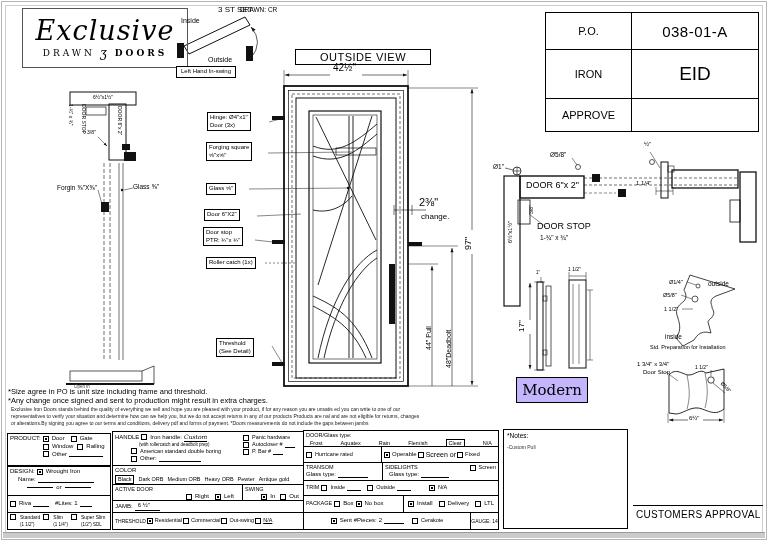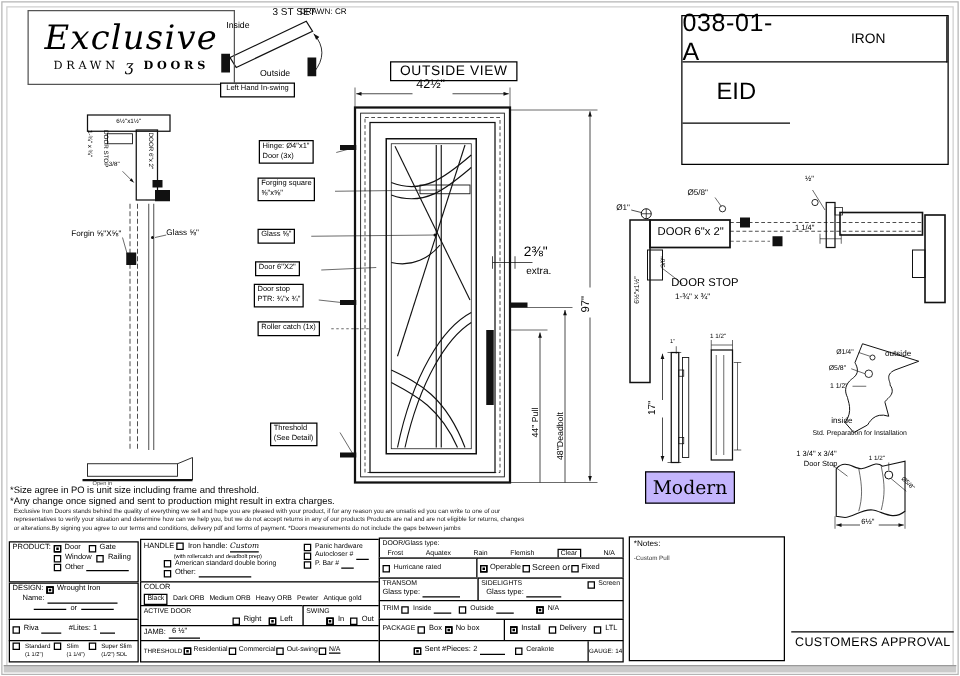--- a/index.html
+++ b/index.html
@@ -2,40 +2,40 @@
 <html><head>
 <meta charset="utf-8">
 <style>
   * { box-sizing: border-box; margin: 0; padding: 0; }
   body { background:#fff; font-family:"Liberation Sans", sans-serif; }
   .sheet { position:relative; width:768px; height:541px; background:#fff; overflow:hidden; color:#000; }
   svg.linework { position:absolute; left:0; top:0; z-index:1; }
   .t { position:absolute; white-space:nowrap; line-height:1.1; z-index:3; color:#000; }
   .f4{font-size:4.5px}.f5{font-size:5px}.f55{font-size:5.5px}.f6{font-size:6px}.f65{font-size:6.5px}
   .f7{font-size:7px}.f75{font-size:7.5px}.f8{font-size:8px}.f9{font-size:9px}.f10{font-size:10px}
-  .f11{font-size:11px}.f15{font-size:20px}.f19{font-size:19px}
+  .f11{font-size:11px}.f15{font-size:15px}.f19{font-size:19px}
   .rot90{transform:rotate(90deg);transform-origin:0 0}
   .rotn90{transform:rotate(-90deg);transform-origin:0 0}
   .rot45{transform:rotate(45deg);transform-origin:0 0}
   .lblbox { position:absolute; border:1px solid #000; background:#fff; padding:1px 2px; font-size:6px; line-height:1.25; z-index:3; white-space:nowrap;}
   .frm { position:absolute; border:1px solid #000; background:#fff; font-size:6px; line-height:1.3; padding:1px 2px; z-index:4; }
   .row { display:flex; align-items:center; gap:2px; }
   .cb { display:inline-block; width:6px; height:6px; border:1px solid #000; background:#fff; flex:none; margin-right:1px; }
   .cb.on { background:#000; box-shadow:inset 0 0 0 1px #fff; }
   .ul { display:inline-block; border-bottom:1px solid #000; height:6px; }
   .sel { border:1px solid #000; padding:0 2px; }
   .hand { font-family:"DejaVu Serif", serif; font-style:italic; border-bottom:1px solid #000; }
   .dash { border-top:1px solid #000; width:26px; height:0; }
   .po { position:absolute; left:545px; top:12px; width:214px; height:120px; border:1px solid #000; display:grid; grid-template-columns:86px 1fr; grid-template-rows:37px 49px 1fr; z-index:3; background:#fff;}
   .po > div { display:flex; align-items:center; justify-content:center; }
   .po .br { border-right:1px solid #000; } .po .bb { border-bottom:1px solid #000; }
   .logo { position:absolute; left:22px; top:8px; width:166px; height:60px; border:1px solid #555; display:flex; flex-direction:column; align-items:center; justify-content:center; z-index:3; }
   .logo .script { font-family:"DejaVu Serif", serif; font-style:italic; font-size:27px; line-height:1; letter-spacing:1px; }
   .logo .sub { font-family:"DejaVu Serif", serif; font-size:9px; letter-spacing:3px; margin-top:2px; display:flex; align-items:center; gap:5px; }
-  .ovbox { position:absolute; left:312px; top:49px; border:1px solid #000; padding:1px 7px; font-size:11px; letter-spacing:.5px; z-index:3; background:#fff;}
+  .ovbox { position:absolute; left:295px; top:49px; border:1px solid #000; padding:1px 24px; font-size:11px; letter-spacing:.5px; z-index:3; background:#fff;}
   .modern { position:absolute; left:516px; top:377px; width:72px; height:26px; border:1.5px solid #000; display:flex; align-items:center; justify-content:center; font-family:"DejaVu Serif", serif; font-size:15px; z-index:3; background:#c4b5fd;}
   .notes { position:absolute; left:503px; top:429px; width:125px; height:100px; border:1px solid #000; padding:2px 3px; z-index:4; background:#fff;}
   .border1 { position:absolute; inset:1px; border:1px solid #b5b5b5; z-index:0; }
   .border2 { position:absolute; inset:5px; border:1px solid #cfcfcf; z-index:0; }
   .botband { position:absolute; left:3px; top:532px; width:762px; height:6px; background:#cbcbcb; border-top:1px solid #9a9a9a; z-index:2;}
 </style>
 </head>
 <body>
 
 <div class="sheet">
@@ -172,33 +172,35 @@
       <span style="font-weight:bold">DOORS</span>
     </div>
   </div>
   <div class="t f65" style="left:240px;top:6px">DRAWN: CR</div>
   <div class="t f8" style="left:218px;top:6px">3 ST SET</div>
   <div class="t f7" style="left:181px;top:17px">Inside</div>
   <div class="t f7" style="left:208px;top:56px">Outside</div>
   <div class="lblbox f7" style="left:176px;top:66px;padding:1px 4px">Left Hand In-swing</div>
 
   <div class="po">
+    <div class="br bb f11">P.O.</div>
     <div class="bb f15" style="letter-spacing:.5px">038-01-A</div>
     <div class="br bb f11">IRON</div>
     <div class="bb f19">EID</div>
+    <div class="br f11">APPROVE</div>
     <div></div>
   </div>
 
   <div class="ovbox">OUTSIDE VIEW</div>
   <div class="t f10" style="left:333px;top:62px">42½"</div>
   <div class="t f9 rotn90" style="left:464px;top:250px">97"</div>
   <div class="t f7 rotn90" style="left:445px;top:368px">48"Deadbolt</div>
   <div class="t f7 rotn90" style="left:425px;top:350px">44" Pull</div>
   <div class="t f11" style="left:419px;top:196px">2⅜"</div>
-  <div class="t f8" style="left:421px;top:213px">extra.</div>
+  <div class="t f8" style="left:421px;top:213px">change.</div>
 
   <div class="lblbox" style="left:207px;top:112px">
     <span style="display:block">Hinge: Ø4"x1"</span>
     <span style="display:block">Door (3x)</span>
   </div>
   <div class="lblbox" style="left:206px;top:142px">
     <span style="display:block">Forging square</span>
     <span style="display:block">⅝"x⅝"</span>
   </div>
   <div class="lblbox" style="left:206px;top:183px">Glass ⅝"</div>

